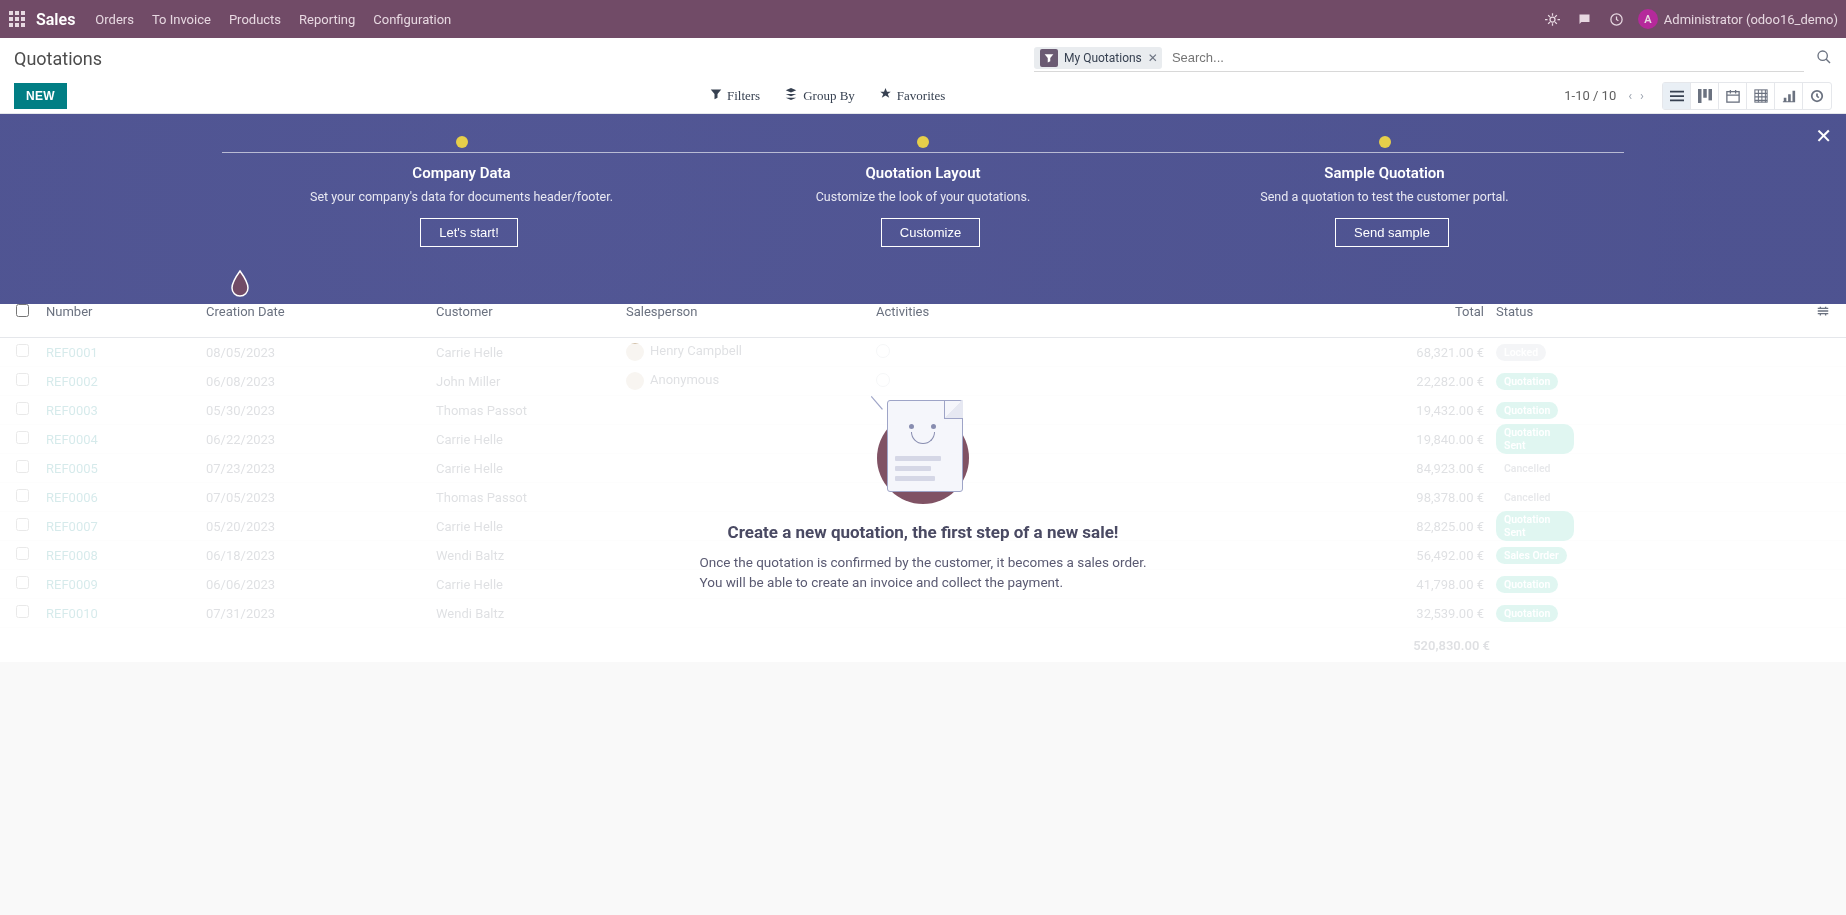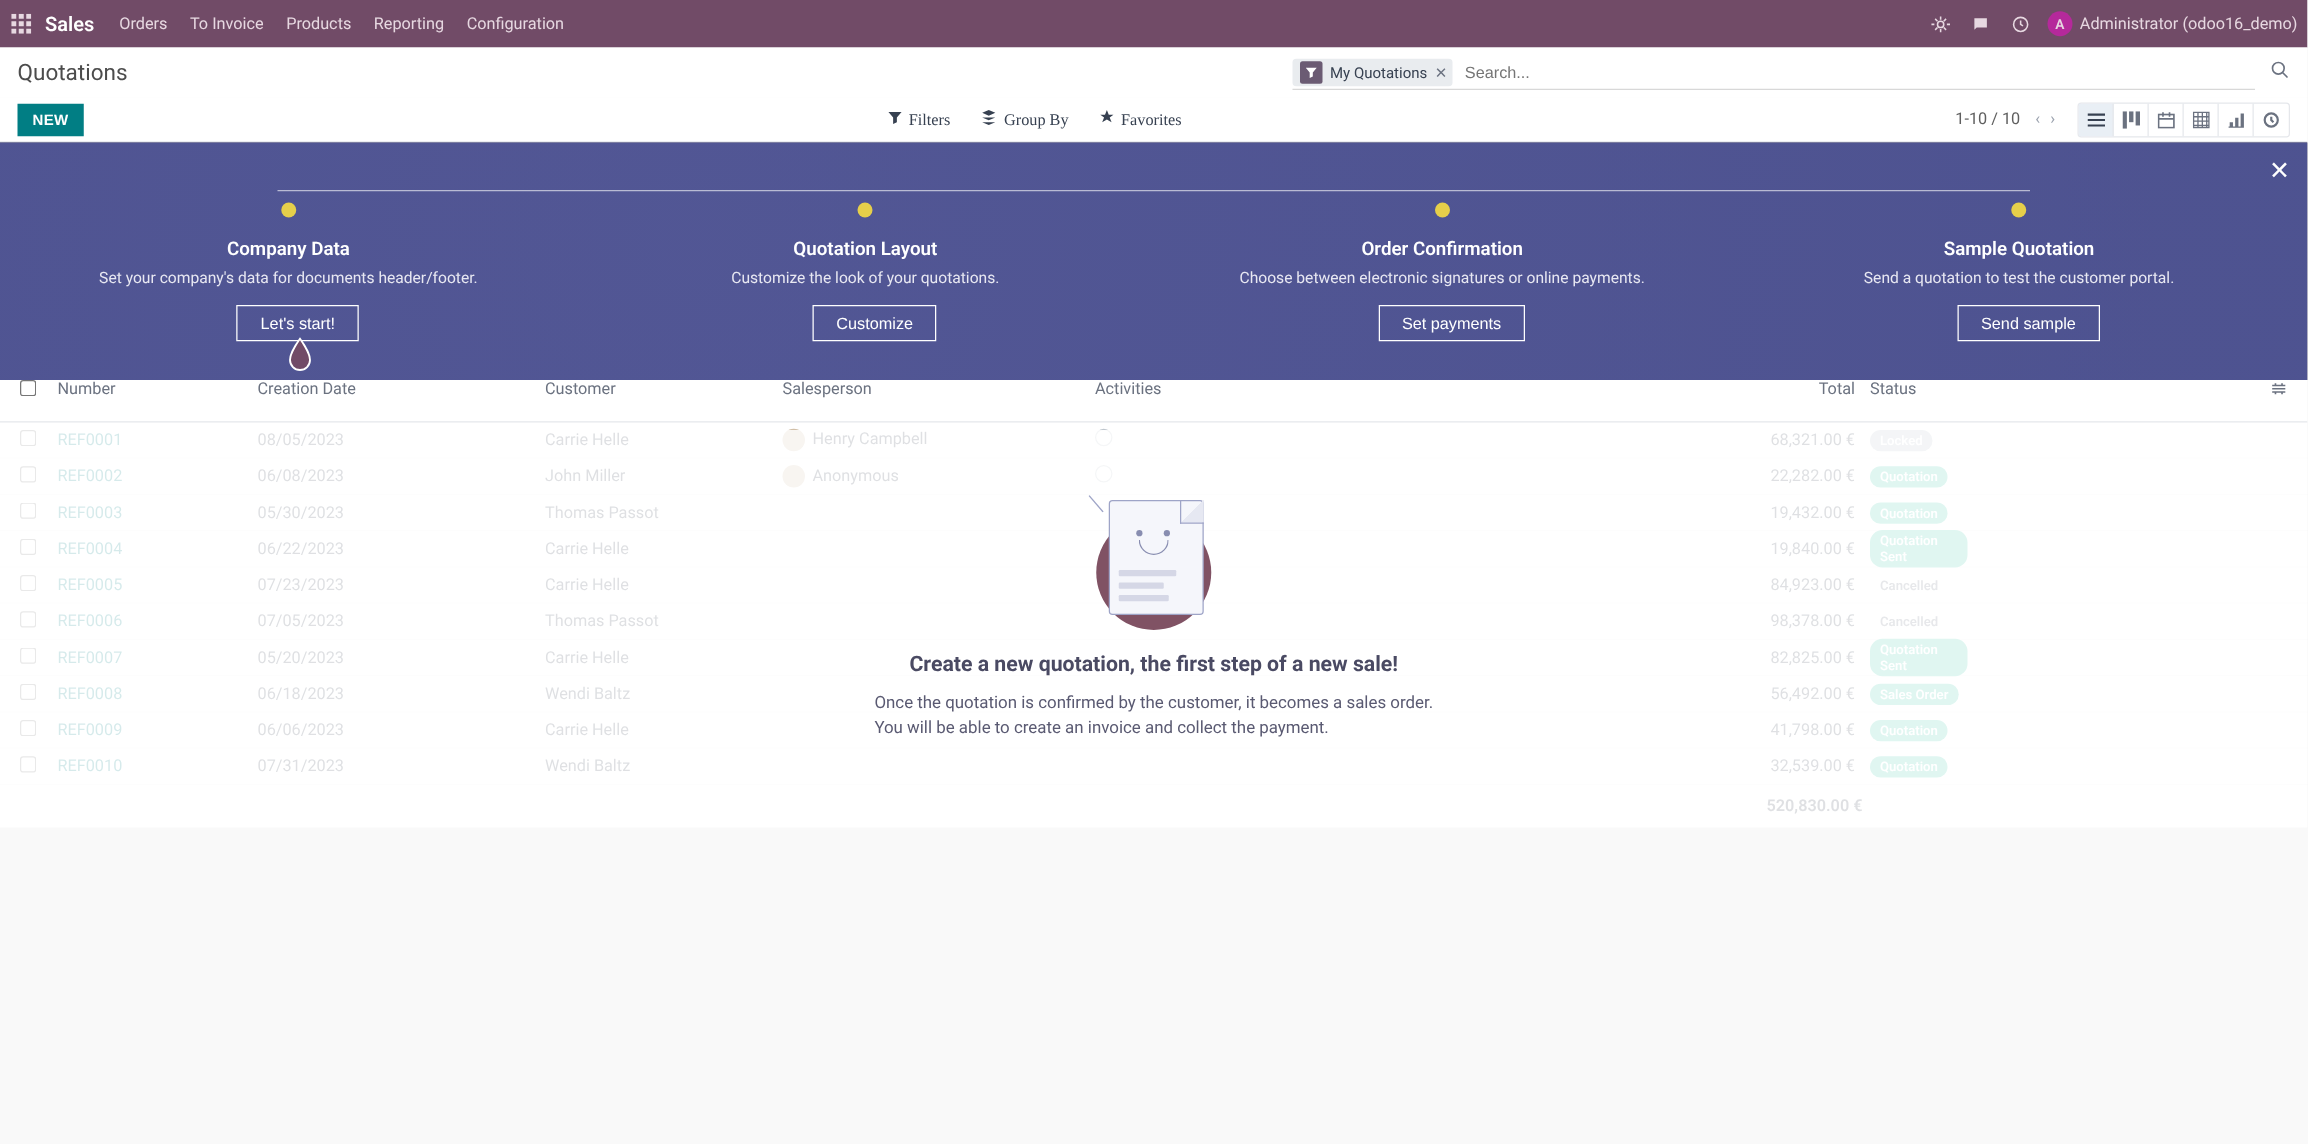--- a/index.html
+++ b/index.html
@@ -38,21 +38,21 @@
 .row3 .pager { color: #5f5f5f; margin-right: 8px; font-size: 13px; }
 .row3 .pagebtn { color: #9ca3af; cursor: pointer; padding: 0 4px; }
 .row3 .vgroup { display: inline-flex; border: 1px solid #e5e7eb; border-radius: 3px; margin-left: 14px; }
 .row3 .vbtn { width: 28px; height: 26px; display: inline-flex; align-items: center; justify-content: center; cursor: pointer; color: #6b7280; border-right: 1px solid #e5e7eb; }
 .row3 .vbtn:last-child { border-right: none; }
 .row3 .vbtn.active { background: #e9eff5; color: #374151; }
 
 
 .banner { position: relative; background: linear-gradient(rgba(88,96,170,.78), rgba(88,96,170,.78)), radial-gradient(circle at 30% 40%, #3b3448 0%, #2a2436 90%); height: 190px; color: #fff; }
 .banner .close { position: absolute; top: 10px; right: 14px; cursor: pointer; color: #fff; font-size: 20px; }
-.banner .steps { display: flex; justify-content: center; align-items: flex-start; height: 100%; padding-top: 36px; position: relative; }
+.banner .steps { display: flex; justify-content: center; align-items: flex-start; height: 100%; padding-top: 10px; position: relative; }
 .banner .line { position: absolute; top: 38px; left: 12%; right: 12%; height: 1px; background: rgba(255,255,255,.6); }
 .banner .step { text-align: center; width: 25%; position: relative; padding: 0 30px; }
 .banner .dot { width: 12px; height: 12px; border-radius: 50%; background: #e6cf4a; display: block; margin: 12px auto 16px; position: relative; z-index: 2; }
 .banner .step h4 { color: #fff; font-size: 15px; font-weight: 600; margin-bottom: 6px; }
 .banner .step p { color: #e8e8f2; font-size: 12.5px; line-height: 1.4; margin-bottom: 12px; }
 .banner .step button { background: transparent; border: 1px solid #fff; color: #fff; padding: 6px 18px; cursor: pointer; font-size: 13px; margin-left: 15px; }
 .banner .drop { position: absolute; left: 12.4%; top: 155px; }
 
 
 .table-wrap { position: relative; background: #fff; }
@@ -245,26 +245,20 @@
       <button>Let's start!</button>
     </div>
     <div class="step">
       <span class="dot"></span>
       <h4>Quotation Layout</h4>
       <p>Customize the look of your quotations.</p>
       <button>Customize</button>
     </div>
     <div class="step">
       <span class="dot"></span>
-      <h4>Order Confirmation</h4>
-      <p>Choose between electronic signatures or online payments.</p>
-      <button>Set payments</button>
-    </div>
-    <div class="step">
-      <span class="dot"></span>
       <h4>Sample Quotation</h4>
       <p>Send a quotation to test the customer portal.</p>
       <button>Send sample</button>
     </div>
   </div>
   <span class="drop"><svg width="22" height="28" viewBox="0 0 22 28">
         <path d="M11 2 C11 2 3 13 3 19 a8 8 0 0 0 16 0 C19 13 11 2 11 2z" fill="#714b67" stroke="#fff" stroke-width="1.5"></path>
       </svg></span>
 </div>
 

